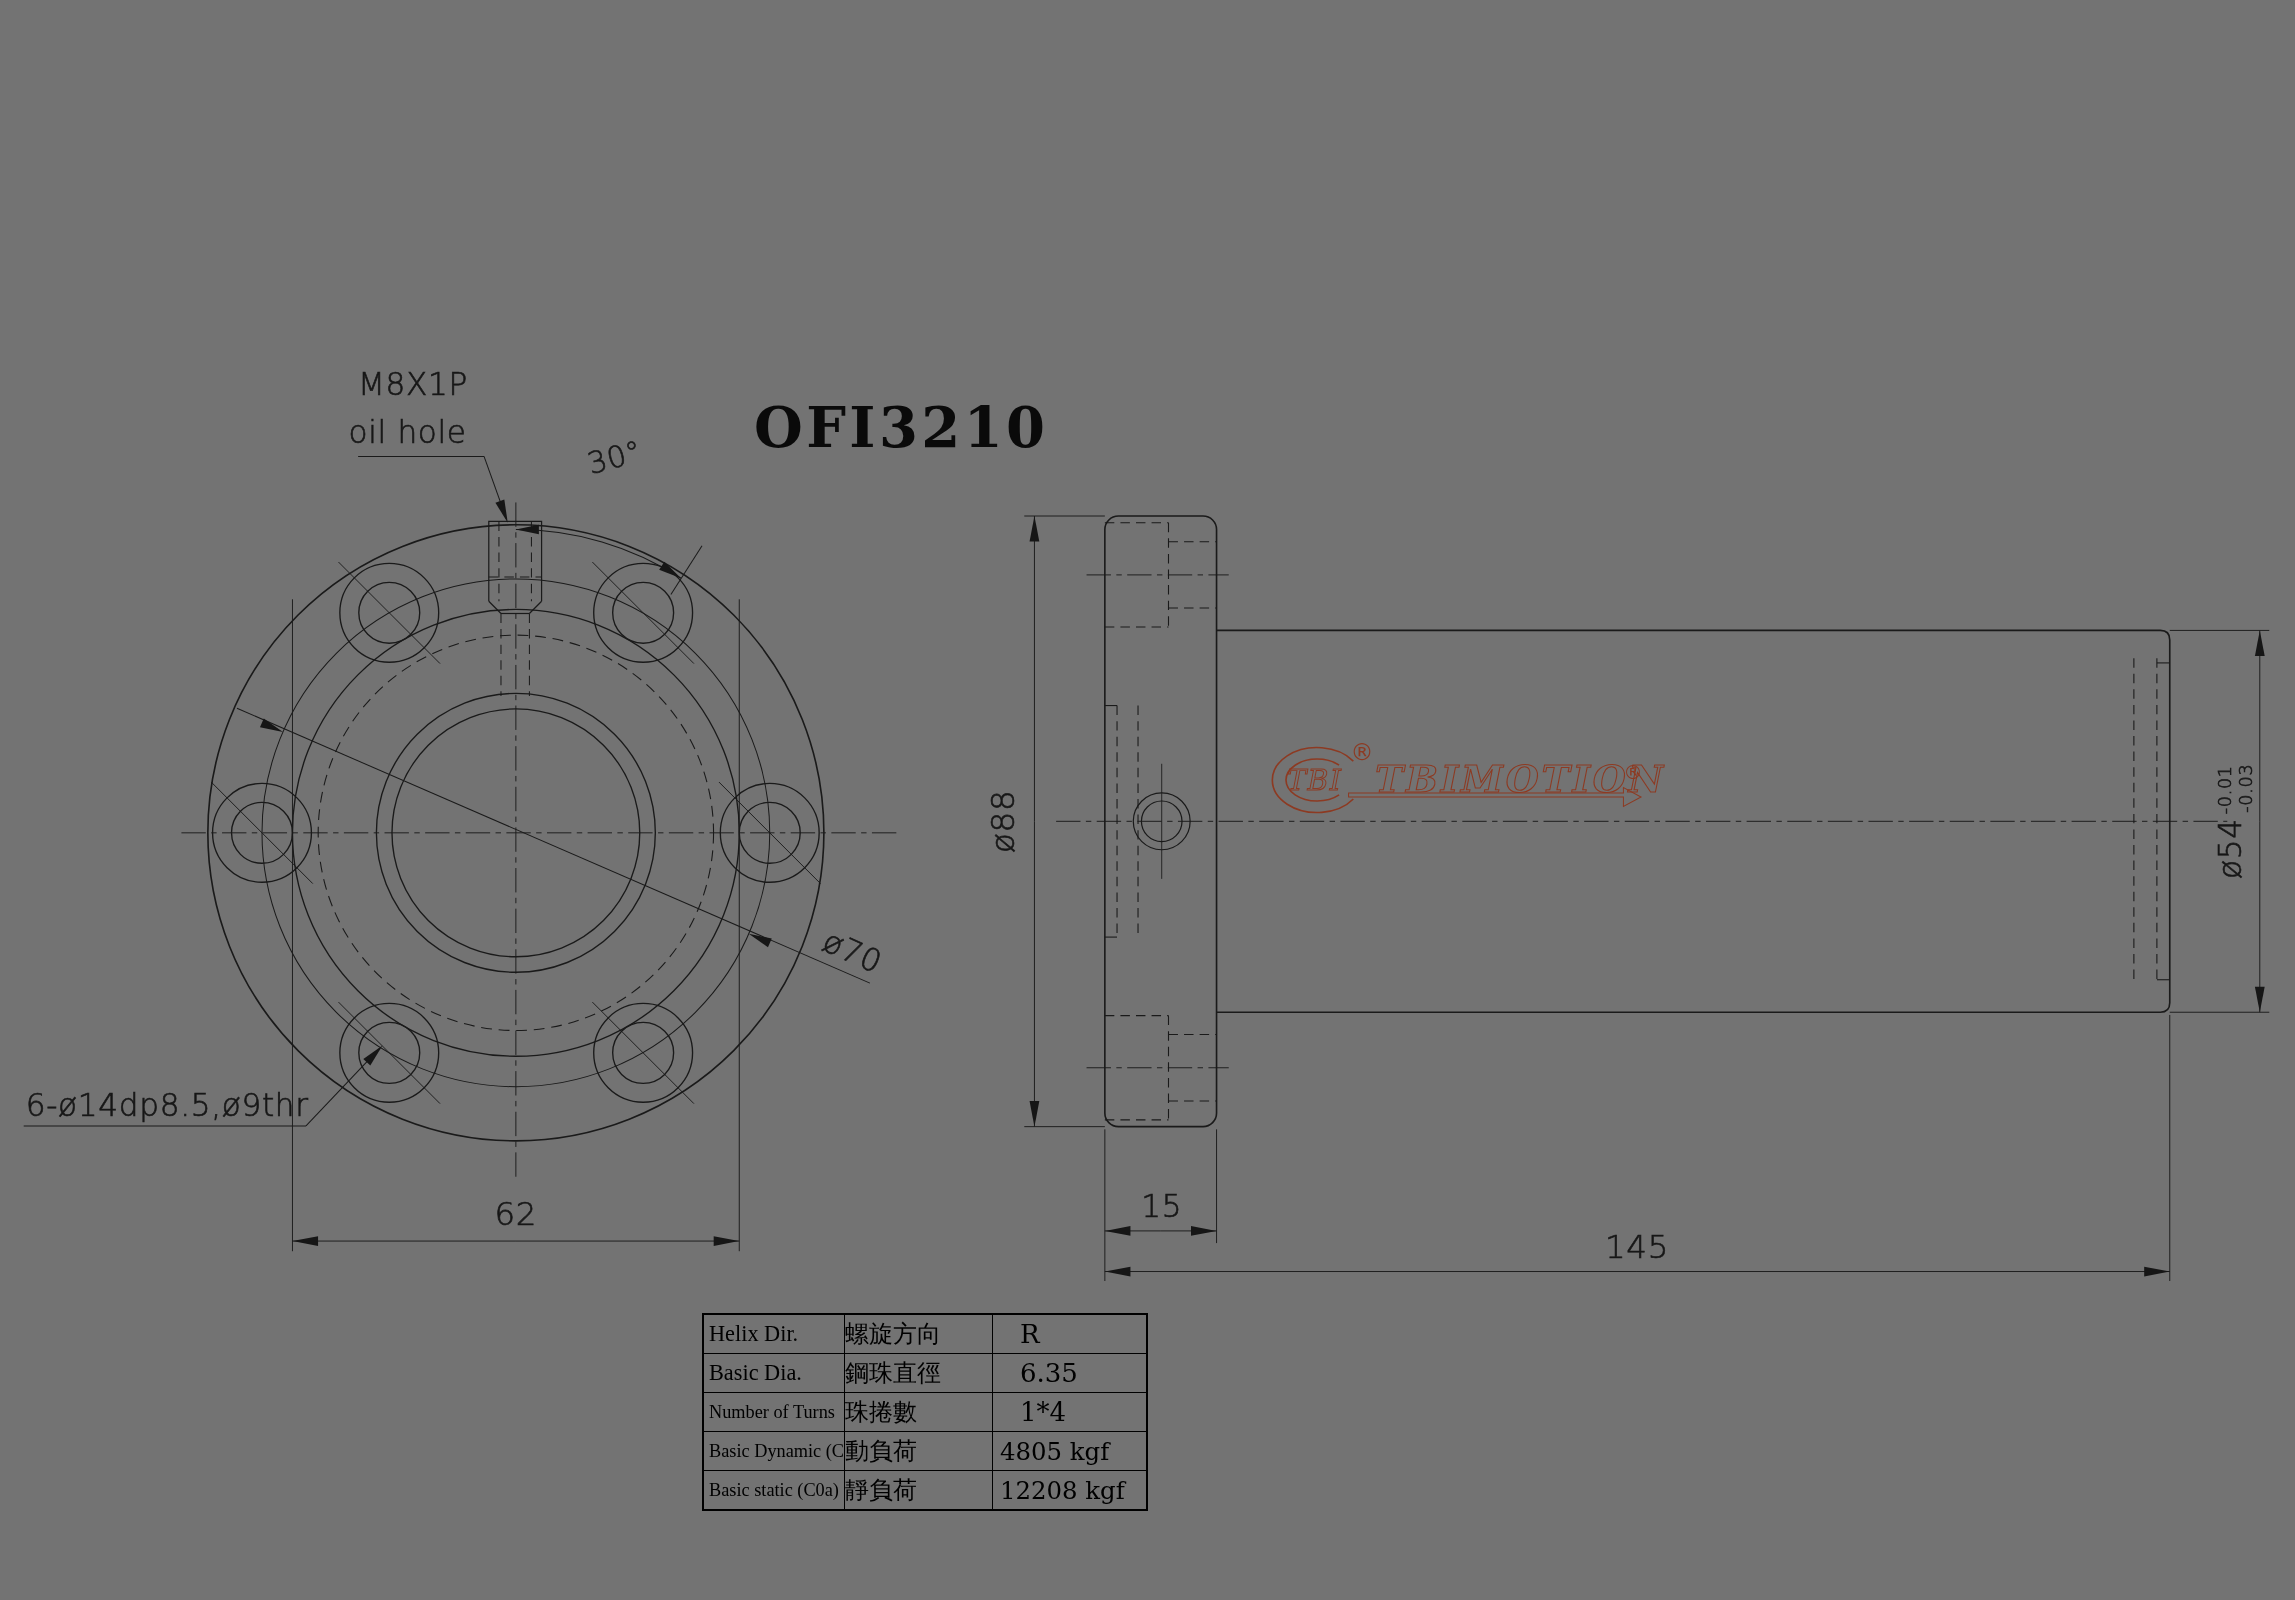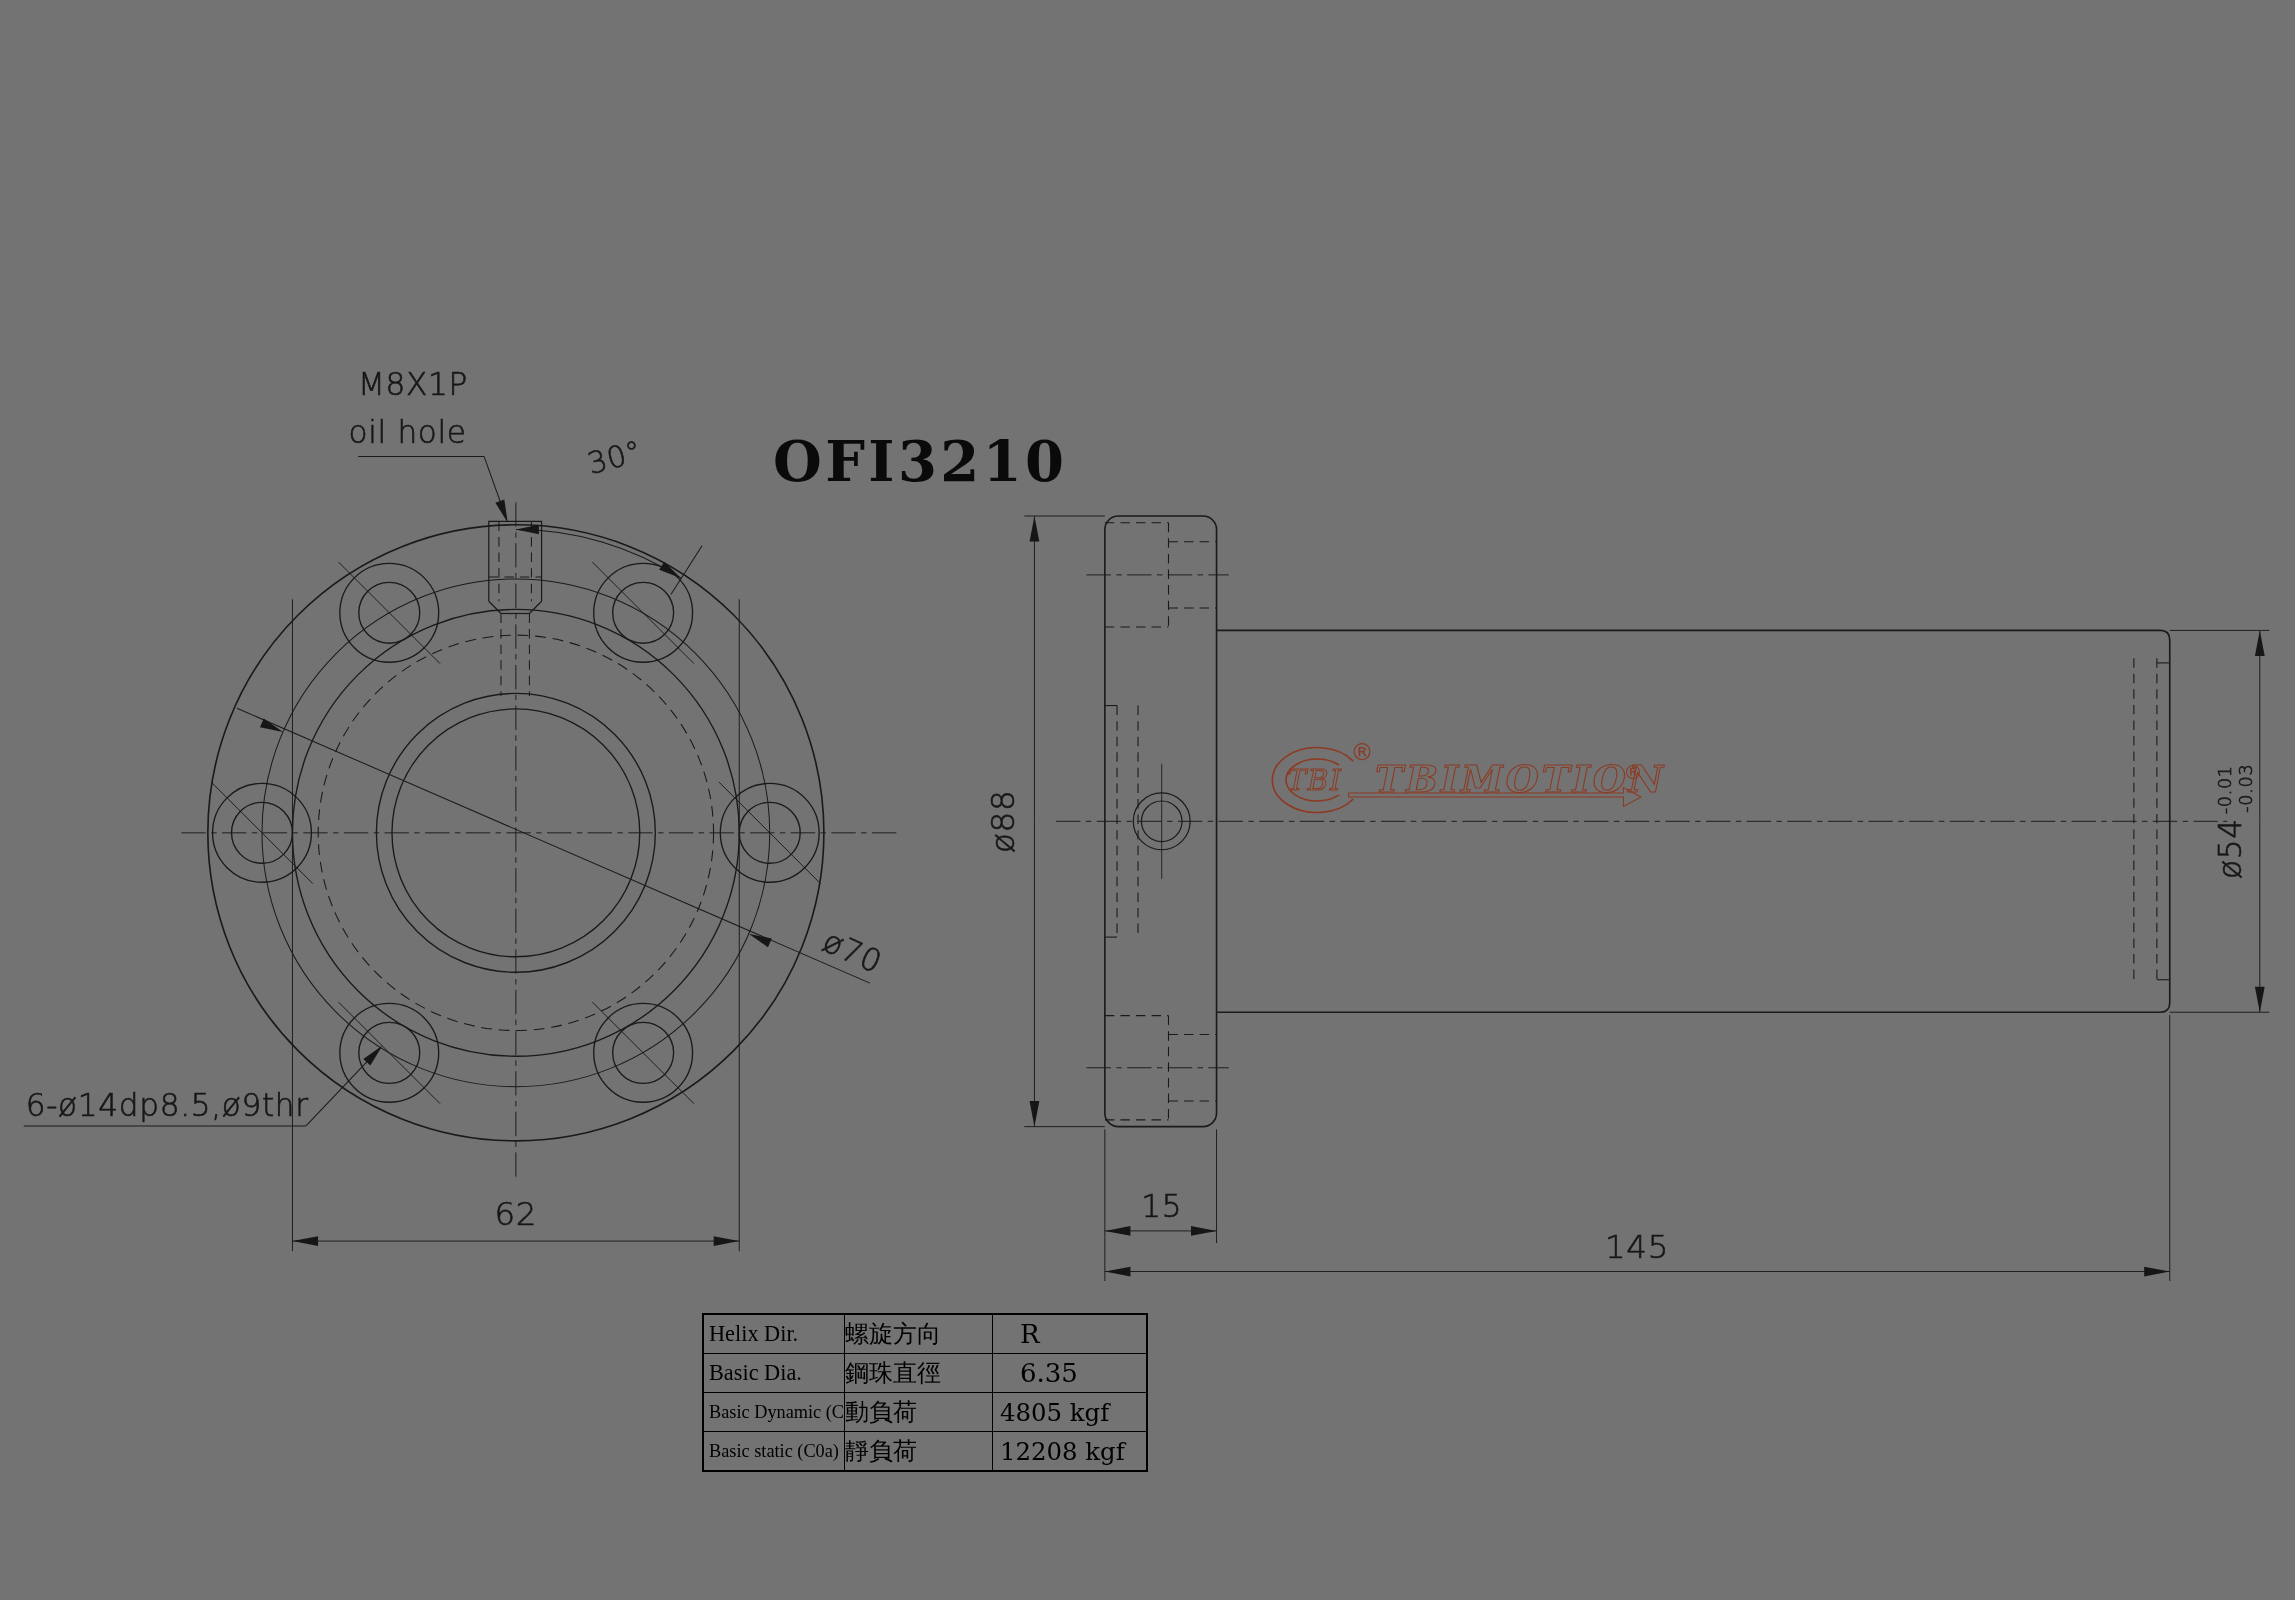--- a/index.html
+++ b/index.html
@@ -1,21 +1,21 @@
 <!DOCTYPE html>
 <html style="font-size:10.8px"><head>
 <meta charset="utf-8">
 <style>
   html,body{margin:0;padding:0;background:#ffffff;}
   #canvas{position:relative;width:2295px;height:1600px;background:#737373;overflow:hidden;
           font-family:"DejaVu Sans", sans-serif;}
   #drawing{position:absolute;left:0;top:0;}
   .dim{font-family:"DejaVu Sans", sans-serif;font-weight:300;fill:#161616;letter-spacing:1px;}
-  #title{position:absolute;left:754px;top:428px;font-family:"DejaVu Serif", serif;
-         font-weight:700;font-size:56px;letter-spacing:3.4px;color:#0a0a0a;margin-left:19px;}
+  #title{position:absolute;left:754px;top:394px;font-family:"DejaVu Serif", serif;
+         font-weight:700;font-size:56px;letter-spacing:3.4px;color:#0a0a0a;}
   #spec{position:absolute;left:702px;top:1313px;border-collapse:collapse;table-layout:fixed;
         width:408px;}
   #spec td{border:1.4px solid #000;overflow:hidden;white-space:nowrap;height:38px;
            vertical-align:middle;padding:0;}
   #spec{border:2.7px solid #000;}
   #spec td.c1{width:135px;font-family:"Liberation Serif", serif;font-size:22.3px;padding-left:5px;color:#000;}
   #spec td.c1.small{font-size:18.3px;}
   #spec td.c2{width:147px;font-size:24px;text-align:left;color:#000;
               font-family:"Liberation Serif", serif;}
   #spec td.c3{width:126px;font-family:"DejaVu Serif", serif;font-size:26px;padding-left:27px;color:#000;}
@@ -253,20 +253,25 @@
       <td class="c1">Helix  Dir.</td>
       <td class="c2">螺旋方向</td>
       <td class="c3">R</td>
     </tr>
     <tr>
       <td class="c1">Basic Dia.</td>
       <td class="c2">鋼珠直徑</td>
       <td class="c3">6.35</td>
     </tr>
     <tr>
+      <td class="c1 small">Number of Turns</td>
+      <td class="c2">珠捲數</td>
+      <td class="c3">1*4</td>
+    </tr>
+    <tr>
       <td class="c1 small">Basic Dynamic (Ca)</td>
       <td class="c2">動負荷</td>
       <td class="c3 tight">4805 kgf</td>
     </tr>
     <tr>
       <td class="c1 small">Basic static (C0a)</td>
       <td class="c2">靜負荷</td>
       <td class="c3 tight">12208 kgf</td>
     </tr>
   </tbody>

